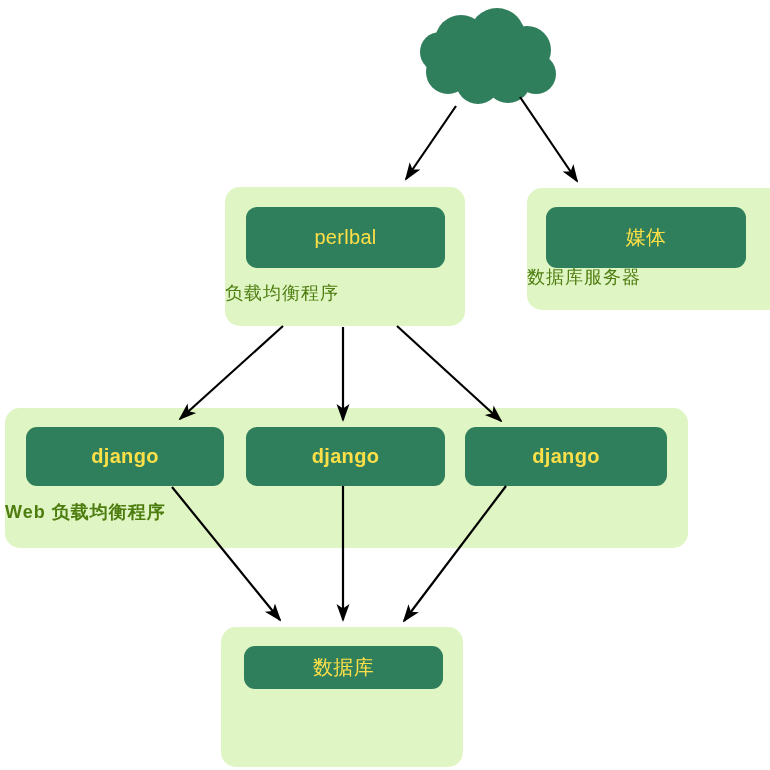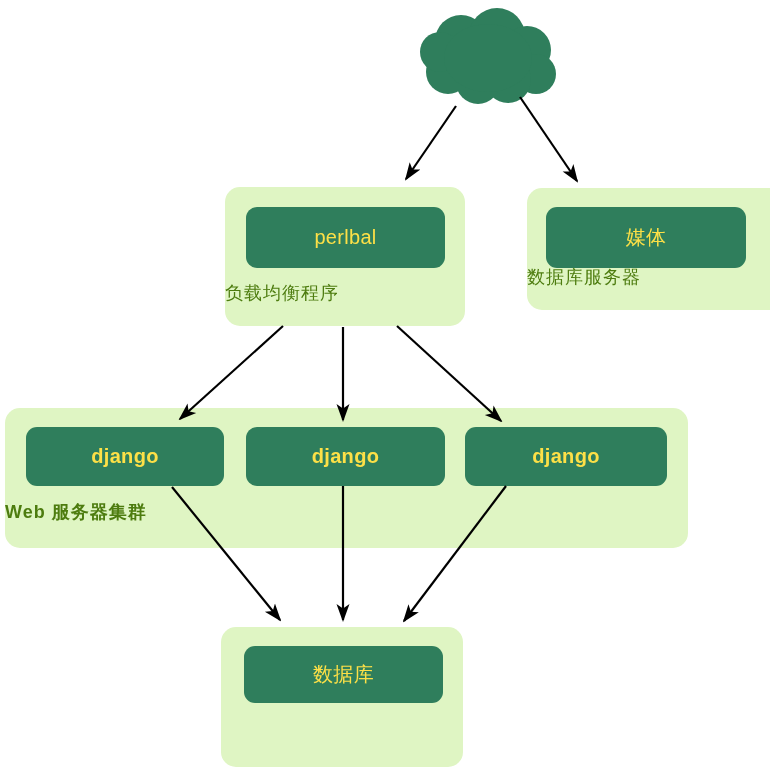--- a/index.html
+++ b/index.html
@@ -74,25 +74,25 @@
   <div class="group" style="left:5px; top:408px; width:683px; height:140px;font-weight:bold;">
     <div class="node" style="left:21px; top:19px; width:198px; height:59px;">
       <span>django</span>
     </div>
     <div class="node" style="left:241px; top:19px; width:199px; height:59px;">
       <span>django</span>
     </div>
     <div class="node" style="left:460px; top:19px; width:202px; height:59px;">
       <span>django</span>
     </div>
-    <div class="caption" style="bottom:24px;">Web 服务器集群</div>
+    <div class="caption" style="bottom:24px;">Web 负载均衡程序</div>
   </div>
 
   <div class="group" style="left:221px; top:627px; width:242px; height:140px;">
-    <div class="node" style="left:23px; top:19px; width:199px; height:57px;font-family:Liberation Serif, serif;">
+    <div class="node" style="left:23px; top:19px; width:199px; height:43px;font-family:Liberation Serif, serif;">
       <span>数据库</span>
     </div>
   </div>
 
   <svg class="canvas" viewBox="0 0 770 770">
     <defs>
       <marker id="arrowhead" markerUnits="userSpaceOnUse" markerWidth="18" markerHeight="16" viewBox="0 0 18 16" refX="16" refY="8" orient="auto">
         <path d="M0,1.5 L18,8 L0,14.5 L4.5,8 z" fill="#000000"></path>
       </marker>
     </defs>

